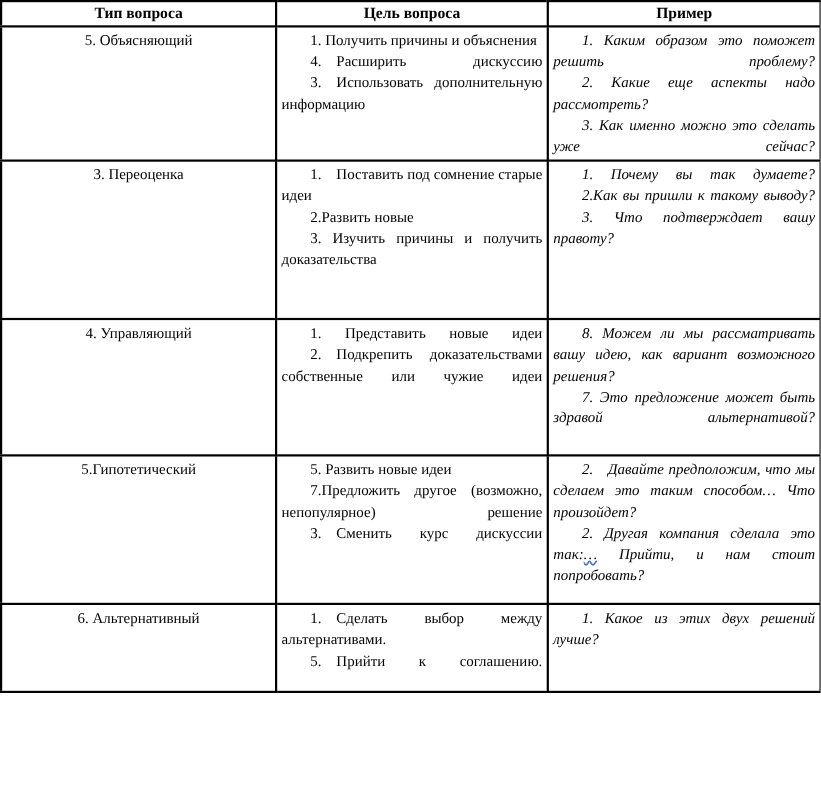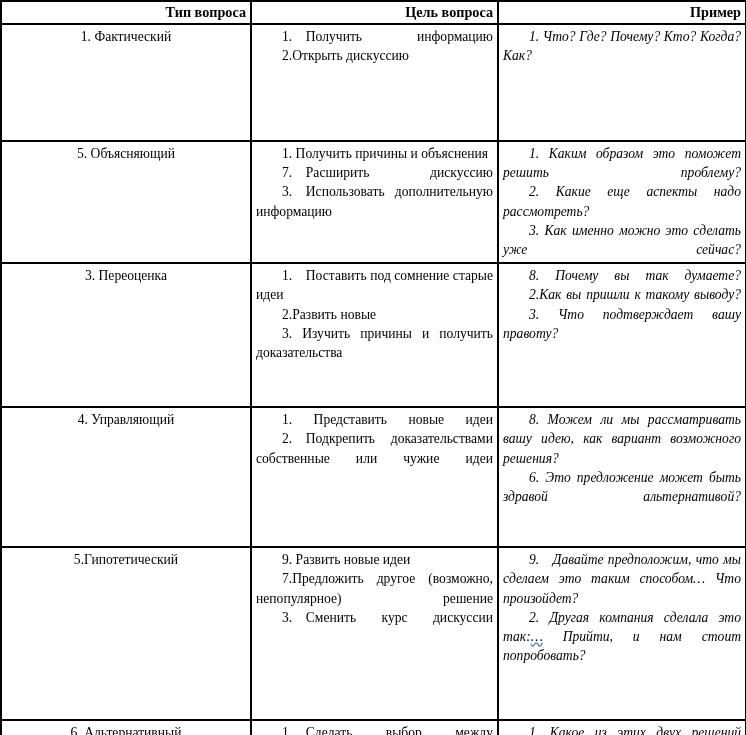--- a/index.html
+++ b/index.html
@@ -40,21 +40,21 @@
     border-bottom: 2px solid #000;
     vertical-align: top;
     padding: 2px 4px 3px 4px;
     font-size: 13.6px;
     line-height: 19.2px;
   }
   table.qtable th:last-child,
   table.qtable td:last-child { border-right: none; }
 
   table.qtable thead th {
-    text-align: right;
+    text-align: center;
     font-weight: bold;
     padding-top: 1px;
     padding-bottom: 1px;
     line-height: 19px;
     font-size: 14.2px;
   }
 
   
   td.type-cell {
     text-align: center;
@@ -99,80 +99,70 @@
     </colgroup>
     <thead>
       <tr>
         <th>Тип вопроса</th>
         <th>Цель вопроса</th>
         <th>Пример</th>
       </tr>
     </thead>
     <tbody>
 
-      <tr style="height:117px;">
-        <td class="type-cell">1. Фактический</td>
-        <td class="goal-cell">
-          <p class="para last-justify">1. Получить информацию</p>
-          <p class="para">2.Открыть дискуссию</p>
-        </td>
-        <td class="example-cell">
-          <p class="para">1. Что? Где? Почему? Кто? Когда? Как?</p>
-        </td>
-      </tr>
 
       <tr style="height:117px;">
         <td class="type-cell">5. Объясняющий</td>
         <td class="goal-cell">
           <p class="para">1. Получить причины и объяснения</p>
-          <p class="para last-justify">7. Расширить дискуссию</p>
+          <p class="para last-justify">4. Расширить дискуссию</p>
           <p class="para last-justify">3. Использовать дополнительную информацию</p>
         </td>
         <td class="example-cell">
           <p class="para last-justify">1. Каким образом это поможет решить проблему?</p>
           <p class="para last-justify">2. Какие еще аспекты надо рассмотреть?</p>
           <p class="para last-justify">3. Как именно можно это сделать уже сейчас?</p>
         </td>
       </tr>
 
       <tr style="height:144px;">
         <td class="type-cell">3. Переоценка</td>
         <td class="goal-cell">
           <p class="para last-justify">1. Поставить под сомнение старые идеи</p>
           <p class="para">2.Развить новые</p>
           <p class="para last-justify">3. Изучить причины и получить доказательства</p>
         </td>
         <td class="example-cell">
-          <p class="para last-justify">8. Почему вы так думаете?</p>
+          <p class="para last-justify">1. Почему вы так думаете?</p>
           <p class="para last-justify">2.Как вы пришли к такому выводу?</p>
           <p class="para last-justify">3. Что подтверждает вашу правоту?</p>
         </td>
       </tr>
 
-      <tr style="height:140px;">
+      <tr style="height:124px;">
         <td class="type-cell">4. Управляющий</td>
         <td class="goal-cell">
           <p class="para last-justify">1. Представить новые идеи</p>
           <p class="para last-justify">2. Подкрепить доказательствами собственные или чужие идеи</p>
         </td>
         <td class="example-cell">
           <p class="para last-justify">8. Можем ли мы рассматривать вашу идею, как вариант возможного решения?</p>
-          <p class="para last-justify">6. Это предложение может быть здравой альтернативой?</p>
+          <p class="para last-justify">7. Это предложение может быть здравой альтернативой?</p>
         </td>
       </tr>
 
-      <tr style="height:173px;">
+      <tr style="height:135px;">
         <td class="type-cell">5.Гипотетический</td>
         <td class="goal-cell">
-          <p class="para">9. Развить новые идеи</p>
+          <p class="para">5. Развить новые идеи</p>
           <p class="para last-justify">7.Предложить другое (возможно, непопулярное) решение</p>
           <p class="para last-justify">3. Сменить курс дискуссии</p>
         </td>
         <td class="example-cell">
-          <p class="para last-justify">9. Давайте предположим, что мы сделаем это таким способом… Что произойдет?</p>
+          <p class="para last-justify">2. Давайте предположим, что мы сделаем это таким способом… Что произойдет?</p>
           <p class="para last-justify"><span>2. Другая компания сделала это так:</span><span class="squiggle">…</span><span> Прийти, и нам стоит попробовать?</span></p>
         </td>
       </tr>
 
       <tr style="height:80px;">
         <td class="type-cell">6. Альтернативный</td>
         <td class="goal-cell">
           <p class="para last-justify">1. Сделать выбор между альтернативами.</p>
           <p class="para last-justify">5. Прийти к соглашению.</p>
         </td>

